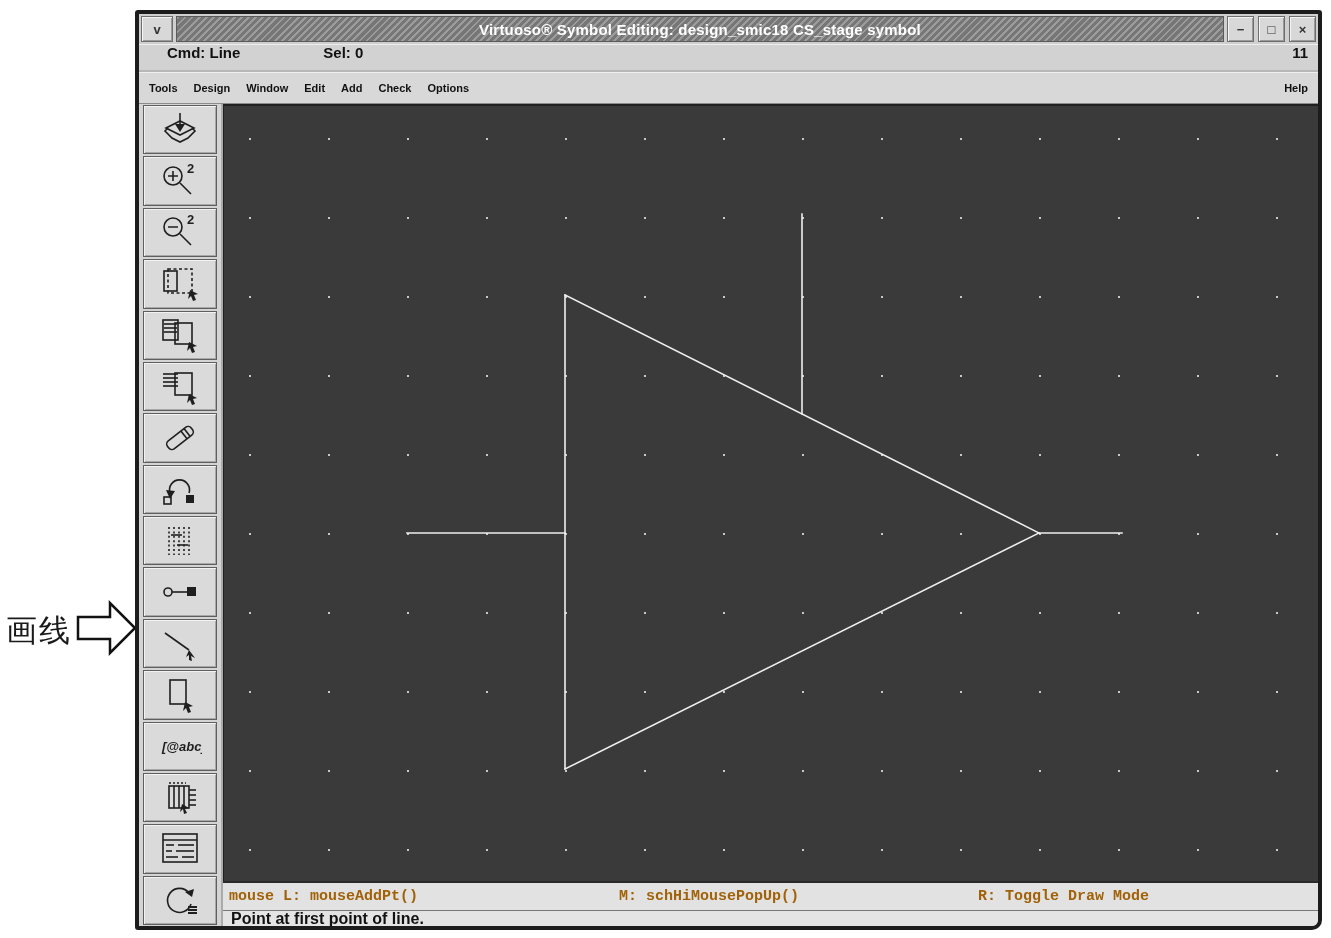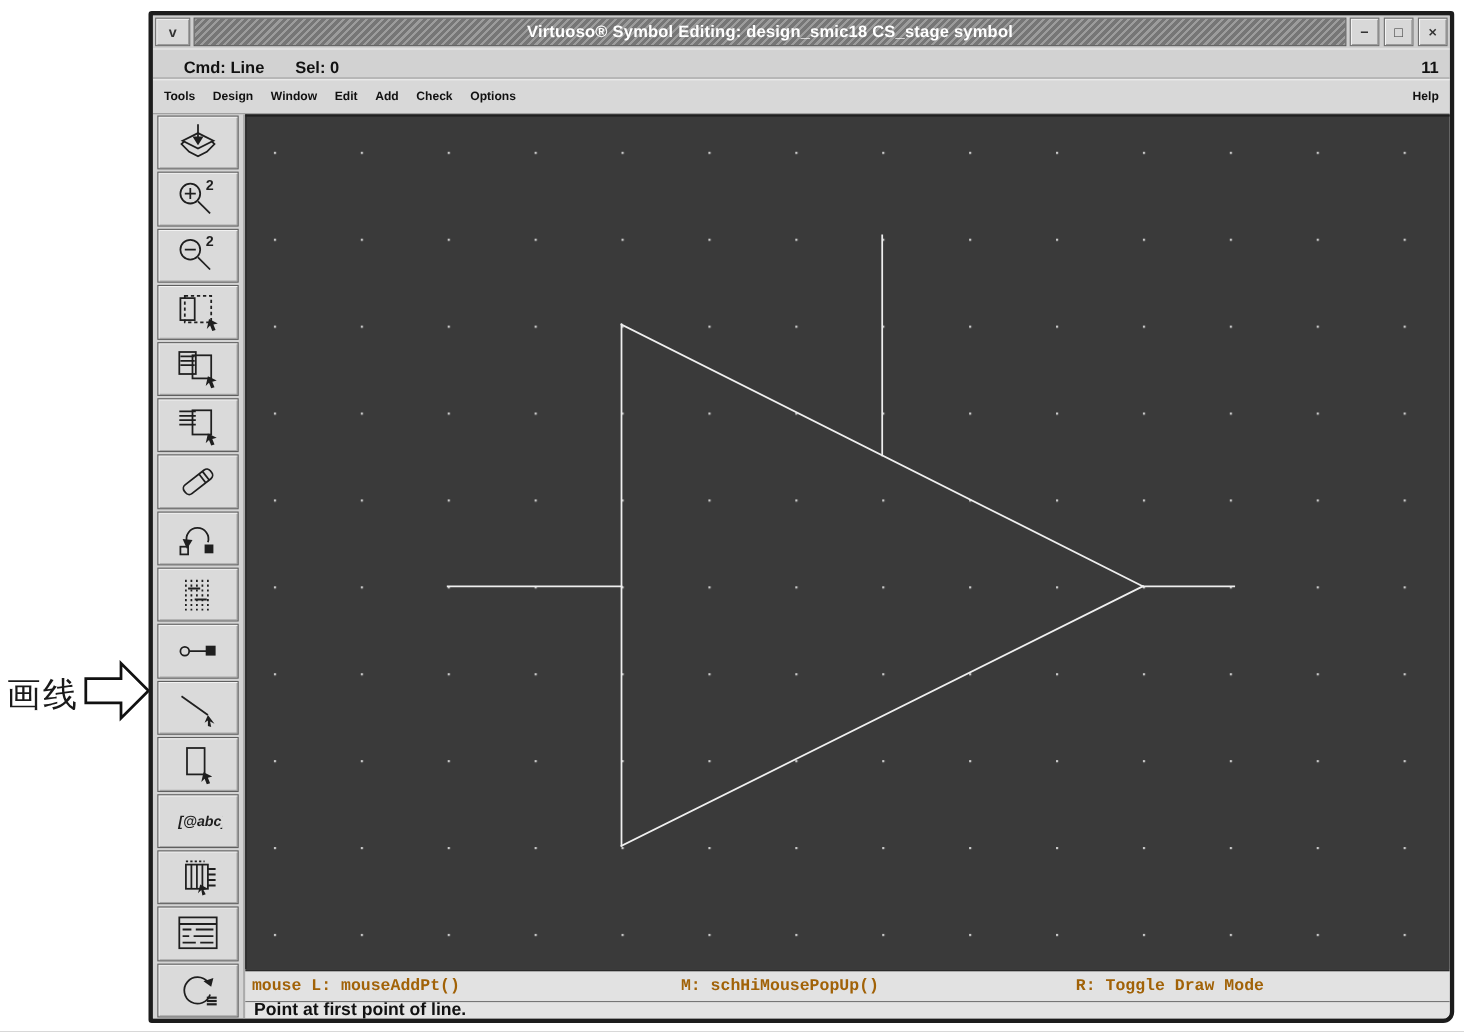--- a/index.html
+++ b/index.html
@@ -37,24 +37,24 @@
     background:repeating-linear-gradient(135deg,#9c9c9c 0 2px,#767676 2px 5px);
     border:1px solid #5a5a5a;
     display:flex; align-items:center; justify-content:center;
   }
   .title-text { color:#ffffff; font-size:15px; font-weight:bold; letter-spacing:.2px; }
 
   
   .cmdbar {
     height:28px; flex:0 0 auto; background:#d2d2d2;
     border-bottom:2px solid #b7b7b7; box-shadow:inset 0 1px 0 #eeeeee;
-    display:flex; align-items:flex-end; font-size:15px; font-weight:bold; color:#111;
+    display:flex; align-items:flex-start; font-size:15px; font-weight:bold; color:#111;gap:43px;
   }
   .cmd-label { margin-left:28px; }
-  .sel-label { margin-left:28px; }
+  .sel-label { margin-left:40px; }
   .win-number { margin-left:auto; margin-right:10px; }
 
   
   .menubar {
     height:32px; flex:0 0 auto; background:#d8d8d8;
     border-top:1px solid #efefef; border-bottom:1px solid #8a8a8a;
     display:flex; align-items:center; font-size:11px; font-weight:bold; color:#111;
   }
   .menu-item { padding:4px 8px; cursor:default; }
   .menu-item:first-child { margin-left:2px; }

